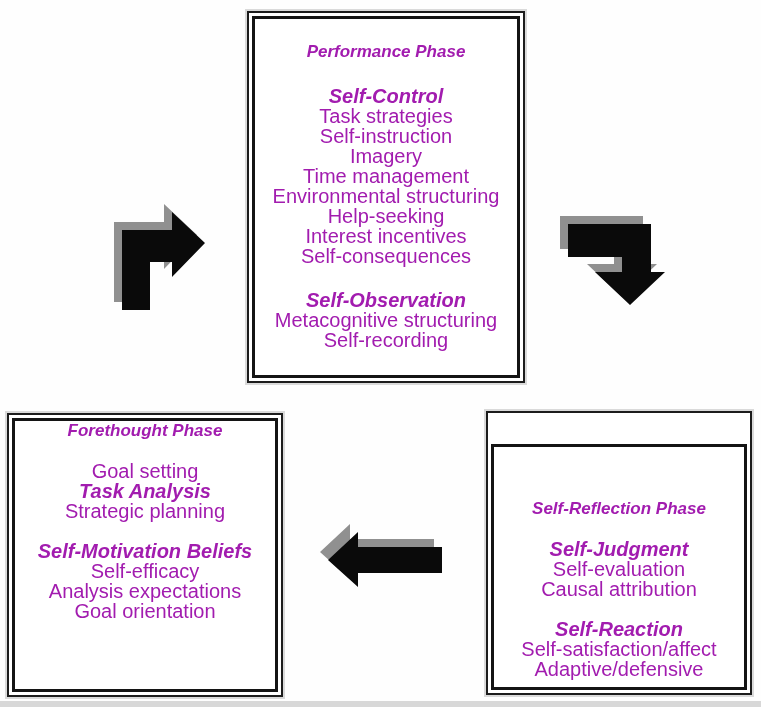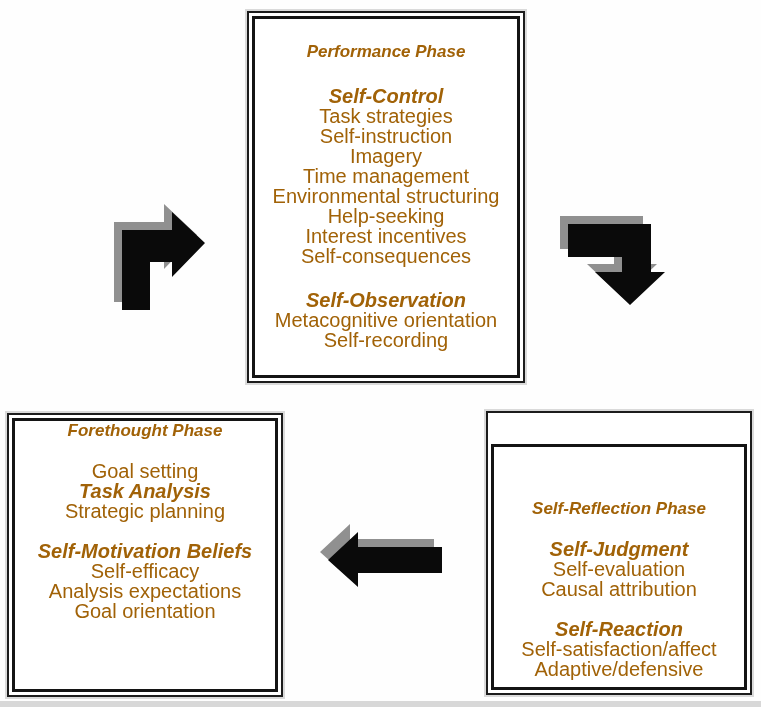--- a/index.html
+++ b/index.html
@@ -3,21 +3,21 @@
 <meta charset="utf-8">
 <style>
   html, body { margin: 0; padding: 0; background: #ffffff; }
   .canvas {
     position: relative;
     width: 761px;
     height: 707px;
     background: #fefefe;
     overflow: hidden;
     font-family: "Liberation Sans", "DejaVu Sans", sans-serif;
-    color: #a16207;
+    color: #a21caf;
   }
   
   .dbox {
     position: absolute;
     background: #ffffff;
     border: 2px solid #1c1c1c;
     box-shadow: 0 0 0 2px rgba(175,175,175,0.45);
     box-sizing: border-box;
   }
   .dbox-inner {
@@ -62,21 +62,21 @@
       <div class="line">Task strategies</div>
       <div class="line">Self-instruction</div>
       <div class="line">Imagery</div>
       <div class="line">Time management</div>
       <div class="line">Environmental structuring</div>
       <div class="line">Help-seeking</div>
       <div class="line">Interest incentives</div>
       <div class="line">Self-consequences</div>
       <div class="sp24"></div>
       <div class="line heading">Self-Observation</div>
-      <div class="line">Metacognitive orientation</div>
+      <div class="line">Metacognitive structuring</div>
       <div class="line">Self-recording</div>
     </div>
   </div>
 
   <div class="dbox box-forethought">
     <div class="dbox-inner pad-forethought">
       <div class="title">Forethought Phase</div>
       <div class="sp20"></div>
       <div class="line">Goal setting</div>
       <div class="line heading">Task Analysis</div>

